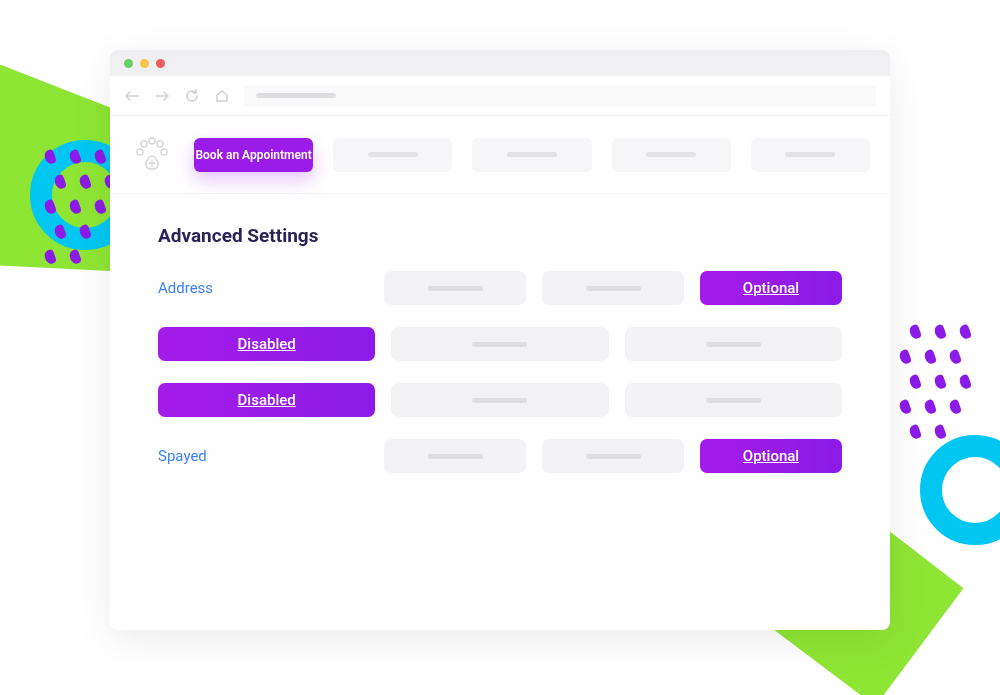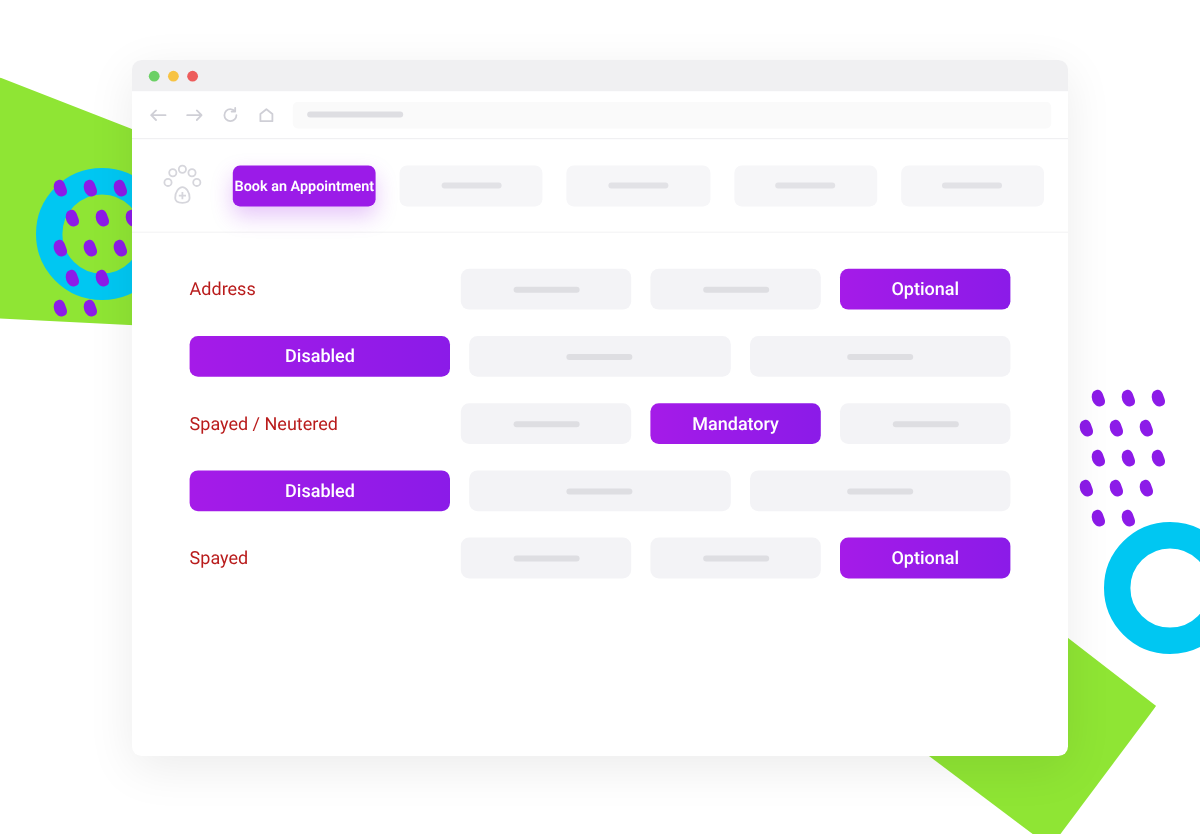--- a/index.html
+++ b/index.html
@@ -185,31 +185,32 @@
   }
   .row {
     display: flex;
     align-items: center;
     margin-bottom: 22px;
     gap: 16px;
   }
   .row-label {
     width: 210px;
     font-size: 15px;
-    color: #b91c1c;
+    color: #3b82f6;
   }
   .pill {
     flex: 1;
     height: 34px;
     background: #f3f3f6;
     border-radius: 7px;
     display: flex;
     align-items: center;
     justify-content: center;
     min-width: 0;
+    text-decoration: underline;
   }
   .pill-placeholder {
     width: 55px; height: 5px;
     background: #dedee2;
     border-radius: 3px;
   }
   .pill.selected {
     background: linear-gradient(90deg, #a51be8 0%, #8b1be8 100%);
     color: #fff;
     font-size: 15px;
@@ -311,20 +312,21 @@
       </div>
     <div class="tab">
         <div class="tab-placeholder"></div>
       </div>
     <div class="tab">
         <div class="tab-placeholder"></div>
       </div>
   </div>
 
   <div class="content">
+    <div class="section-title">Advanced Settings</div>
 
     <div id="rows-container">
         <div class="row">
           <div class="row-label">Address</div>
           <div class="pill">
             <div class="pill-placeholder"></div>
           </div>
           <div class="pill">
             <div class="pill-placeholder"></div>
           </div>
@@ -337,32 +339,20 @@
             <span>Disabled</span>
           </div>
           <div class="pill">
             <div class="pill-placeholder"></div>
           </div>
           <div class="pill">
             <div class="pill-placeholder"></div>
           </div>
         </div>
         <div class="row">
-          <div class="row-label">Spayed  / Neutered</div>
-          <div class="pill">
-            <div class="pill-placeholder"></div>
-          </div>
-          <div class="pill selected">
-            <span>Mandatory</span>
-          </div>
-          <div class="pill">
-            <div class="pill-placeholder"></div>
-          </div>
-        </div>
-        <div class="row">
           <div class="pill selected">
             <span>Disabled</span>
           </div>
           <div class="pill">
             <div class="pill-placeholder"></div>
           </div>
           <div class="pill">
             <div class="pill-placeholder"></div>
           </div>
         </div>

